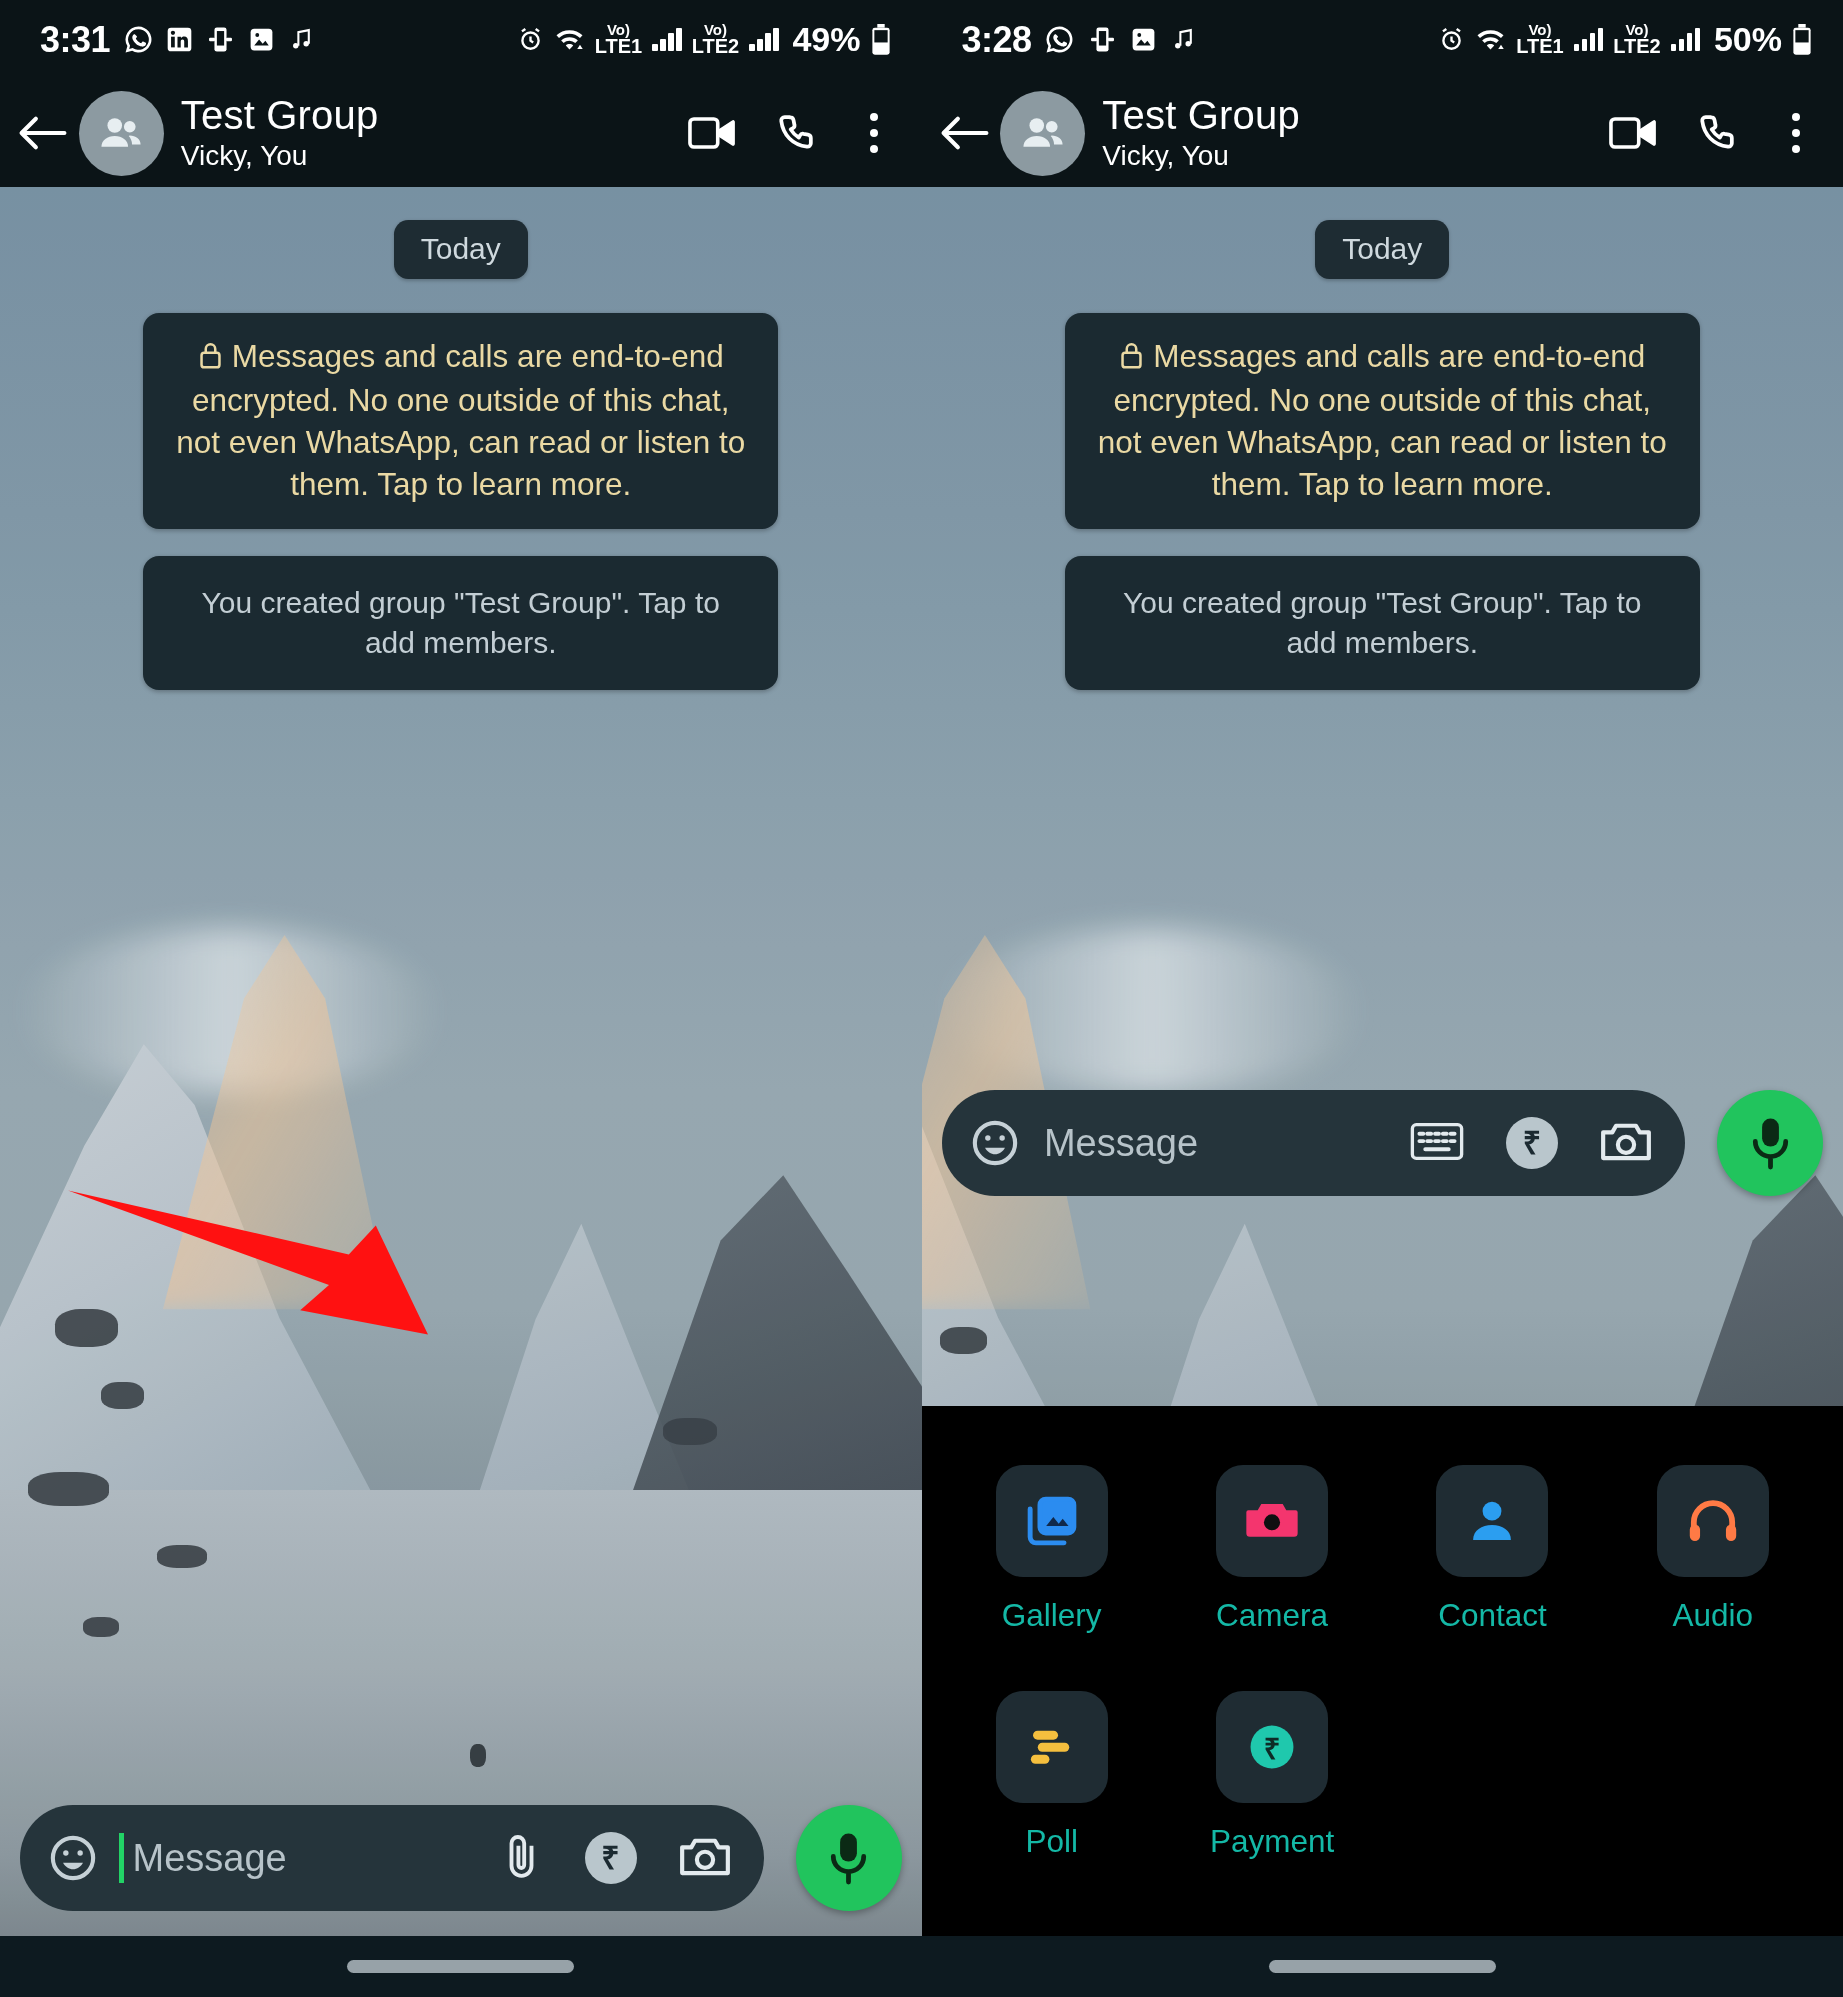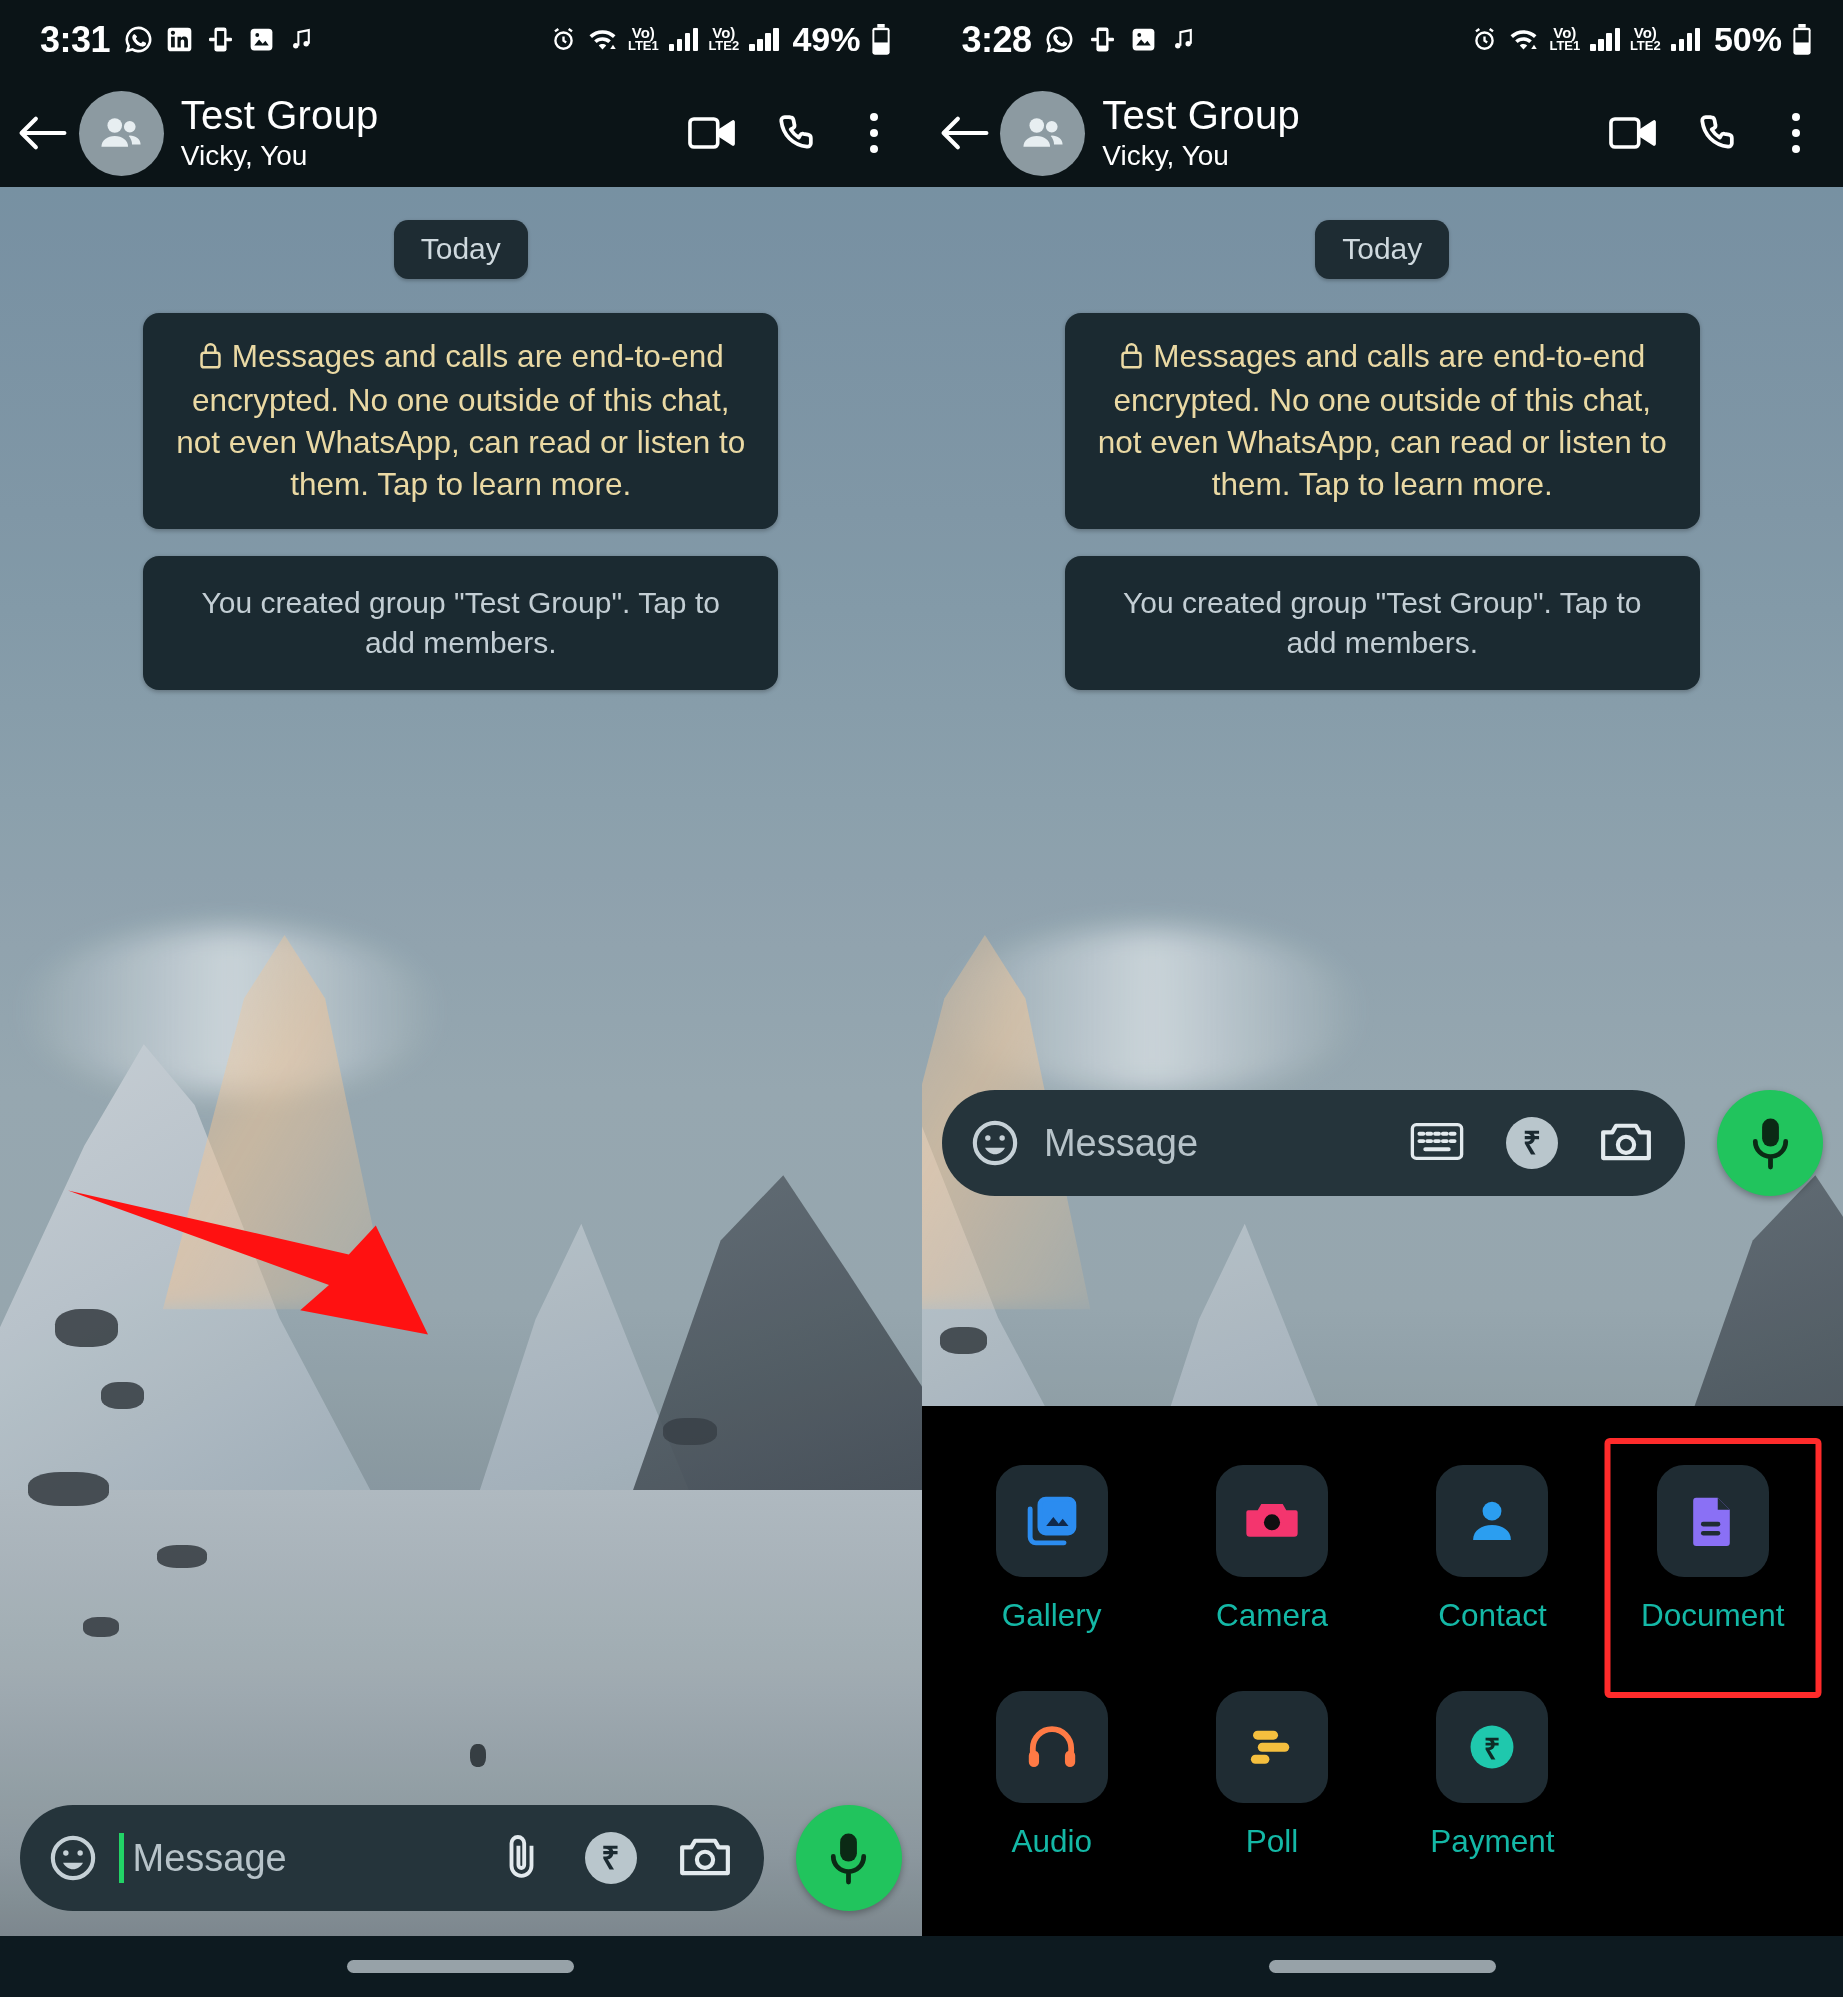--- a/index.html
+++ b/index.html
@@ -21,21 +21,21 @@
     position:relative; z-index:20;
   }
   .sb-left { display:flex; align-items:center; gap:12.6px; }
   .sb-time { font-size:36px; font-weight:600; letter-spacing:-0.5px; }
   .sb-right { display:flex; align-items:center; gap:10px; }
   .sb-pct { font-size:34px; font-weight:600; margin-left:3.6px; }
   .sb-ic { display:inline-flex; align-items:center; }
   .sb-ic svg { display:block; }
   .volte { display:flex; flex-direction:column; align-items:center; line-height:0.95; }
   .volte .v1 { font-size:15px; font-weight:700; }
-  .volte .v2 { font-size:13px; font-weight:700; }
+  .volte .v2 { font-size:20px; font-weight:700; }
   .bars { display:flex; align-items:flex-end; gap:2.7px; height:23.4px; }
   .bars i { display:block; width:5.4px; background:#fff; border-radius:0.9px; }
   .bars i:nth-child(1){height:7.2px}.bars i:nth-child(2){height:12.6px}
   .bars i:nth-child(3){height:18px}.bars i:nth-child(4){height:23.4px}
 
   
   .appbar {
     height:108px; background:#0b1417; display:flex; align-items:center;
     padding:0 23.4px 0 9px; color:#fff; position:relative; z-index:19;
   }
@@ -575,31 +575,20 @@
           <div class="att">
             <div class="att-tile">
               <svg width="54" height="54" viewBox="0 0 24 24" fill="#2b9ef0">
                   <circle cx="12" cy="7.6" r="4.2"></circle>
                   <path d="M3.6 20.4c0-4.2 3.8-6.6 8.4-6.6s8.4 2.4 8.4 6.6z"></path>
                 </svg>
             </div>
             <div class="att-label">Contact</div>
           </div>
 
-          <div class="att selected">
-            <div class="att-tile">
-              <svg width="52" height="56" viewBox="0 0 22 26" fill="#8a70f5">
-                  <path d="M3.2 2.2h10l5.6 5.6v15.4a1.4 1.4 0 01-1.4 1.4H3.2a1.4 1.4 0 01-1.4-1.4V3.6a1.4 1.4 0 011.4-1.4z"></path>
-                  <path d="M13.2 2.2l5.6 5.6h-5.6z" fill="#1f2c33"></path>
-                  <rect x="5.4" y="13.4" width="9" height="2.1" rx="1" fill="#1f2c33"></rect>
-                  <rect x="5.4" y="17.6" width="9" height="2.1" rx="1" fill="#1f2c33"></rect>
-                </svg>
-            </div>
-            <div class="att-label">Document</div>
-          </div>
 
           <div class="att">
             <div class="att-tile">
               <svg width="58" height="56" viewBox="0 0 26 24" fill="none" stroke="#ff7a45" stroke-width="2.6" stroke-linecap="round">
                   <path d="M4.4 16.4v-3.8a8.6 8.6 0 0117.2 0v3.8"></path>
                   <rect x="2.6" y="13.6" width="4.6" height="7.4" rx="2.3" fill="#ff7a45" stroke="none"></rect>
                   <rect x="18.8" y="13.6" width="4.6" height="7.4" rx="2.3" fill="#ff7a45" stroke="none"></rect>
                 </svg>
             </div>
             <div class="att-label">Audio</div>

